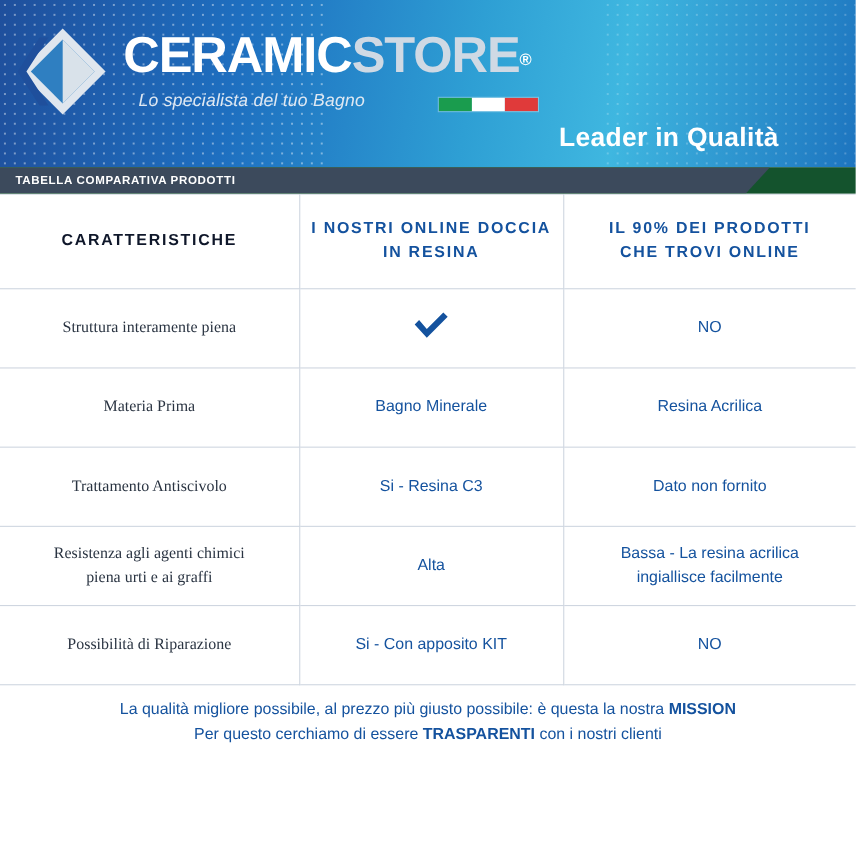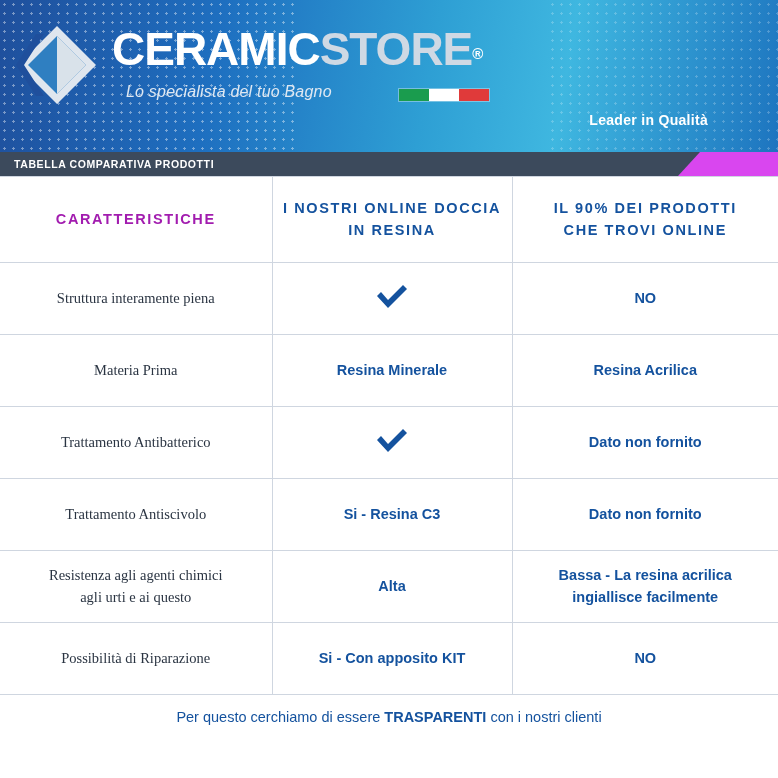--- a/index.html
+++ b/index.html
@@ -96,33 +96,33 @@
   }
   .flag i { display: block; flex: 1 1 33.33%; height: 100%; }
   .flag .g { background: #1a9c4e; }
   .flag .w { background: #ffffff; }
   .flag .r { background: #e03a3a; }
 
   .leader {
     position: absolute;
     right: 70px;
     top: 112px;
-    font-size: 14px;
+    font-size: 24px;
     font-weight: bold;
     color: #ffffff;
     letter-spacing: 0.3px;
     white-space: nowrap;
   }
 
   
   .subbar {
     position: relative;
     width: 778px;
     height: 24px;
-    background: #d946ef;
+    background: #14532d;
   }
   .subbar .dark {
     position: absolute;
     left: 0; top: 0;
     width: 700px; height: 24px;
     background: #3c4a5c;
     clip-path: polygon(0 0, 100% 0, calc(100% - 22px) 100%, 0 100%);
   }
   .subbar .label {
     position: absolute;
@@ -156,34 +156,34 @@
   thead th {
     height: 86px;
     padding: 6px 10px;
     border-top: none;
   }
   .head-txt {
     font-size: 14.5px;
     font-weight: bold;
     letter-spacing: 1.6px;
     line-height: 1.5;
-    color: #a21caf;
+    color: #0f172a;
   }
   .head-txt.blue { color: #14529e; }
 
   tbody td { height: 72px; padding: 6px 12px; }
   .feature {
     font-size: 14.5px;
     color: #2a3442;
     line-height: 1.45;
     font-family: Liberation Serif, serif;
   }
   .val {
     font-size: 14.5px;
-    font-weight: bold;
+    font-weight: normal;
     color: #14529e;
     line-height: 1.45;
     text-align: center;
   }
   .check { display: inline-block; }
   .check svg { display: block; }
 
   
   .footer {
     padding: 14px 0 10px 0;
@@ -271,59 +271,44 @@
         <td>
           <div class="val">NO</div>
         </td>
       </tr>
 
       <tr>
         <td>
           <div class="feature">Materia Prima</div>
         </td>
         <td>
-          <div class="val">Resina Minerale</div>
+          <div class="val">Bagno Minerale</div>
         </td>
         <td>
           <div class="val">Resina Acrilica</div>
         </td>
       </tr>
 
-      <tr>
-        <td>
-          <div class="feature">Trattamento Antibatterico</div>
-        </td>
-        <td>
-          <span class="check">
-            <svg width="34" height="26" viewBox="0 0 34 26">
-                <path d="M2,12 L6,8 L13,16 L28,1 L32,5 L13,24 Z" fill="#14529e"></path>
-              </svg>
-          </span>
+
+      <tr>
+        <td>
+          <div class="feature">Trattamento Antiscivolo</div>
+        </td>
+        <td>
+          <div class="val">Si - Resina C3</div>
         </td>
         <td>
           <div class="val">Dato non fornito</div>
         </td>
       </tr>
 
       <tr>
         <td>
-          <div class="feature">Trattamento Antiscivolo</div>
-        </td>
-        <td>
-          <div class="val">Si - Resina C3</div>
-        </td>
-        <td>
-          <div class="val">Dato non fornito</div>
-        </td>
-      </tr>
-
-      <tr>
-        <td>
           <div class="feature">Resistenza agli agenti chimici</div>
-          <div class="feature">agli urti e ai questo</div>
+          <div class="feature">piena urti e ai graffi</div>
         </td>
         <td>
           <div class="val">Alta</div>
         </td>
         <td>
           <div class="val">Bassa - La resina acrilica</div>
           <div class="val">ingiallisce facilmente</div>
         </td>
       </tr>
 
@@ -336,18 +321,21 @@
         </td>
         <td>
           <div class="val">NO</div>
         </td>
       </tr>
 
     </tbody>
   </table>
 
   <div class="footer">
+    <p>
+      <span>La qualità migliore possibile, al prezzo più giusto possibile: è questa la nostra </span><b>MISSION</b>
+    </p>
     <p>
       <span>Per questo cerchiamo di essere </span><b>TRASPARENTI</b><span> con i nostri clienti</span>
     </p>
   </div>
 
 </div>
 
 </body></html>

